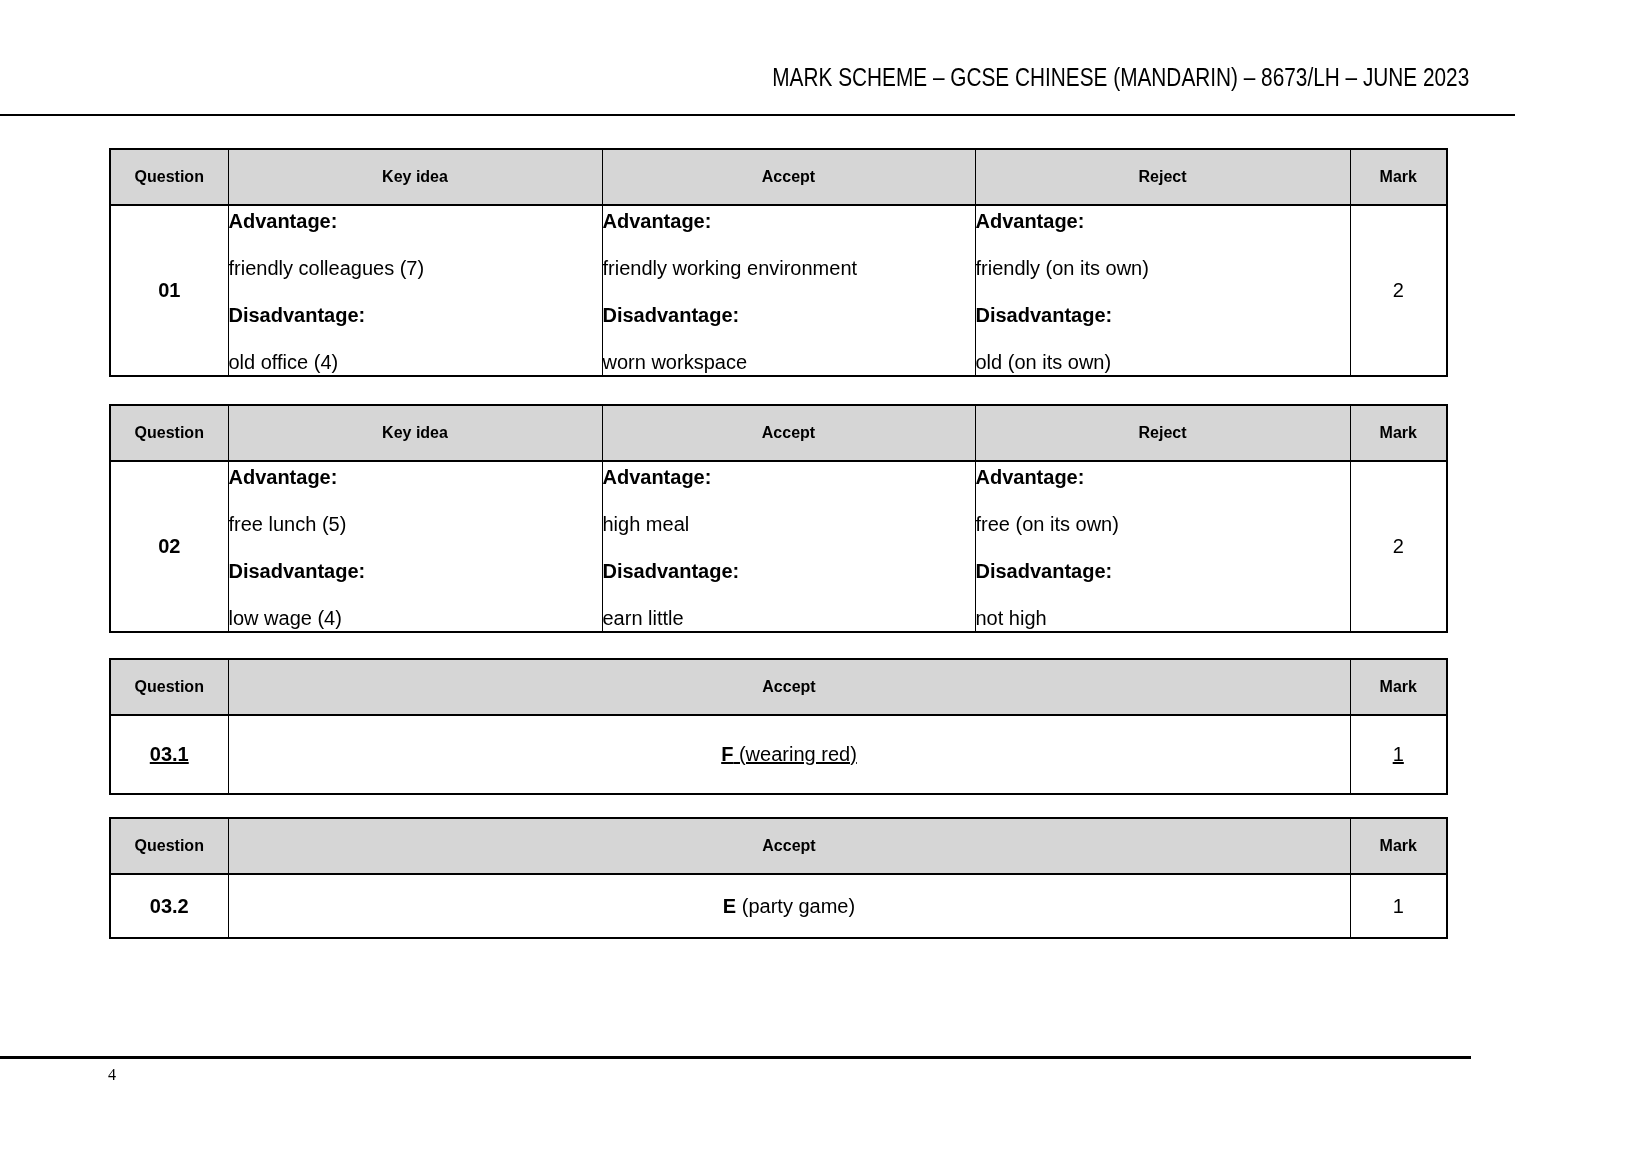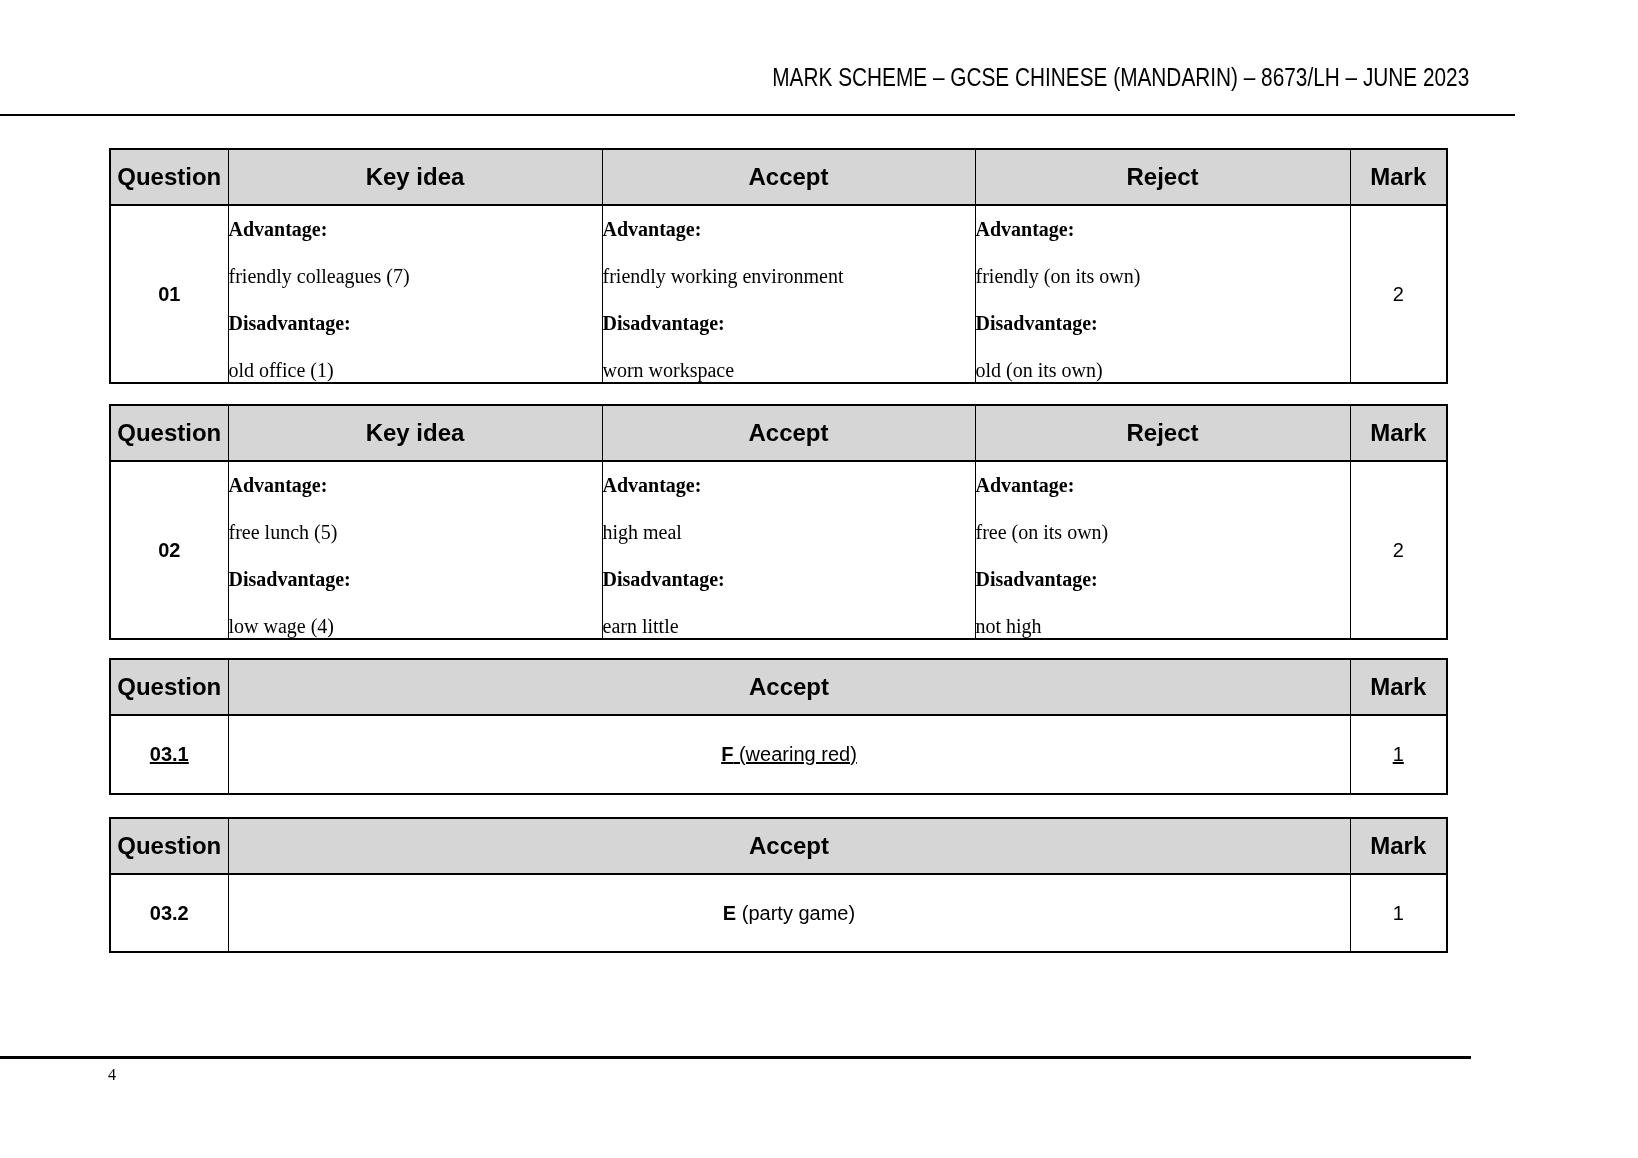--- a/index.html
+++ b/index.html
@@ -46,57 +46,56 @@
   table.mark-table td {
     border: 1px solid #000000;
     padding: 0;
   }
   table.mark-table th {
     border-bottom: 2px solid #000000;
     font-weight: bold;
     text-align: center;
     vertical-align: middle;
     height: 54px;
-    font-size: 24px;
+    font-size: 16px;
   }
   tr.header-row { height: 54px; }
 
   td.q-cell, td.mark-cell {
     text-align: center;
     vertical-align: middle;
   }
   td.q-cell { font-weight: bold; }
 
   td.content-cell {
     vertical-align: top;
     padding: 7px 8px 0 10px;
   }
   .line {
     line-height: 23px;
-    margin: 12px 0 24px 0;
+    margin: 4px 0 24px 0;
     white-space: nowrap;
     overflow: hidden;
-    font-family: Liberation Serif, serif;
   }
   .line.bold { font-weight: bold; }
   .line.last { margin-bottom: 0; }
 
   td.answer-cell {
     text-align: center;
     vertical-align: middle;
   }
   .bold { font-weight: bold; }
 
   #table-0 { top: 148px; }
   #table-1 { top: 404px; }
   #table-2 { top: 658px; }
   #table-3 { top: 817px; }
   #table-0 tr.body-row, #table-1 tr.body-row { height: 171px; }
   #table-2 tr.body-row { height: 79px; text-decoration: underline; }
-  #table-3 tr.body-row { height: 78px; }
+  #table-3 tr.body-row { height: 64px; }
 
   
   .footer-rule {
     position: absolute;
     top: 1056px;
     left: 0;
     width: 1471px;
     height: 3px;
     background: #000000;
   }
@@ -133,21 +132,21 @@
         <th style="background-color: rgb(214, 214, 214);">Mark</th>
       </tr>
     </thead>
     <tbody>
       <tr class="body-row">
         <td class="q-cell">01</td>
         <td class="content-cell">
           <div class="line bold">Advantage:</div>
           <div class="line">friendly colleagues (7)</div>
           <div class="line bold">Disadvantage:</div>
-          <div class="line last">old office (1)</div>
+          <div class="line last">old office (4)</div>
         </td>
         <td class="content-cell">
           <div class="line bold">Advantage:</div>
           <div class="line">friendly working environment</div>
           <div class="line bold">Disadvantage:</div>
           <div class="line last">worn workspace</div>
         </td>
         <td class="content-cell">
           <div class="line bold">Advantage:</div>
           <div class="line">friendly (on its own)</div>

